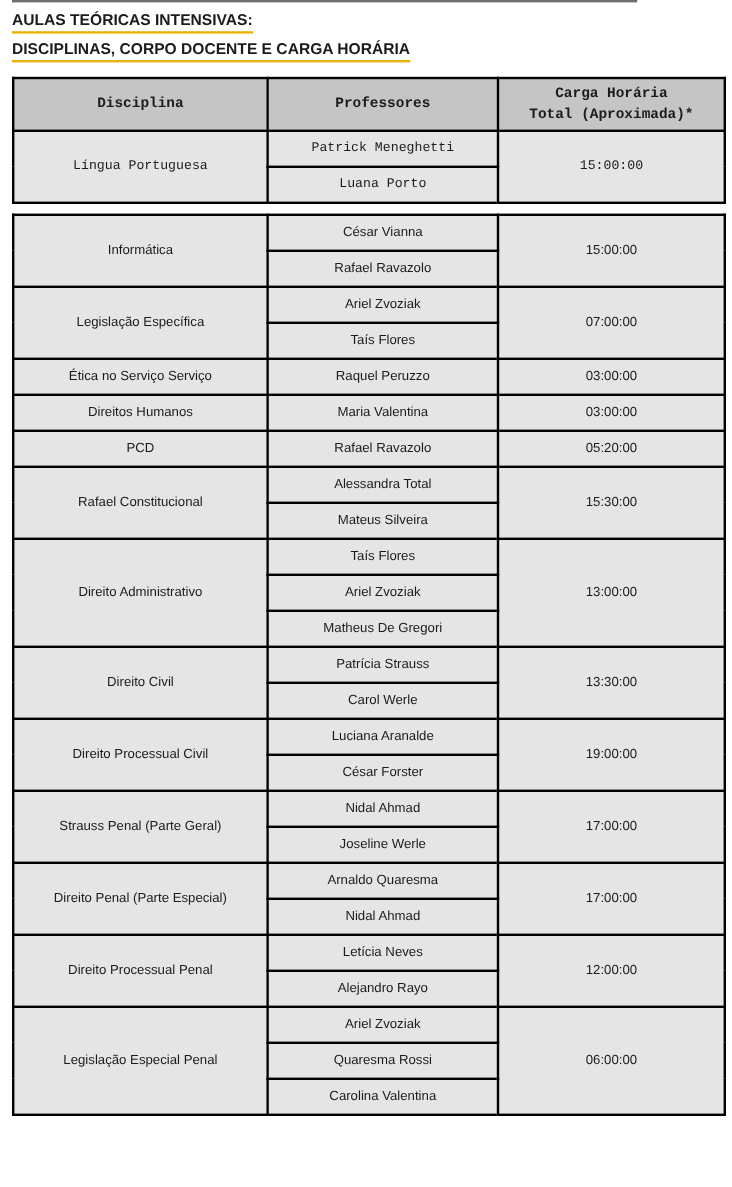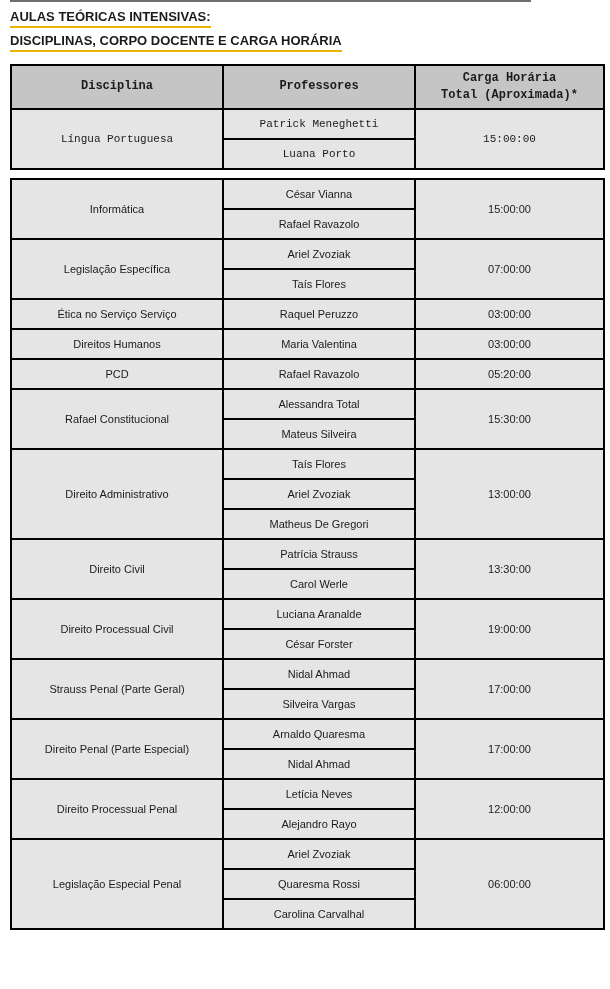--- a/index.html
+++ b/index.html
@@ -184,21 +184,21 @@
       </tr>
       <tr>
         <td>César Forster</td>
       </tr>
       <tr>
         <td rowspan="2">Strauss Penal (Parte Geral)</td>
         <td>Nidal Ahmad</td>
         <td rowspan="2">17:00:00</td>
       </tr>
       <tr>
-        <td>Silveira Vargas</td>
+        <td>Joseline Werle</td>
       </tr>
       <tr>
         <td rowspan="2">Direito Penal (Parte Especial)</td>
         <td>Arnaldo Quaresma</td>
         <td rowspan="2">17:00:00</td>
       </tr>
       <tr>
         <td>Nidal Ahmad</td>
       </tr>
       <tr>
@@ -211,16 +211,16 @@
       </tr>
       <tr>
         <td rowspan="3">Legislação Especial Penal</td>
         <td>Ariel Zvoziak</td>
         <td rowspan="3">06:00:00</td>
       </tr>
       <tr>
         <td>Quaresma Rossi</td>
       </tr>
       <tr>
-        <td>Carolina Carvalhal</td>
+        <td>Carolina Valentina</td>
       </tr>
     </tbody>
 </table>
 
 </body></html>

